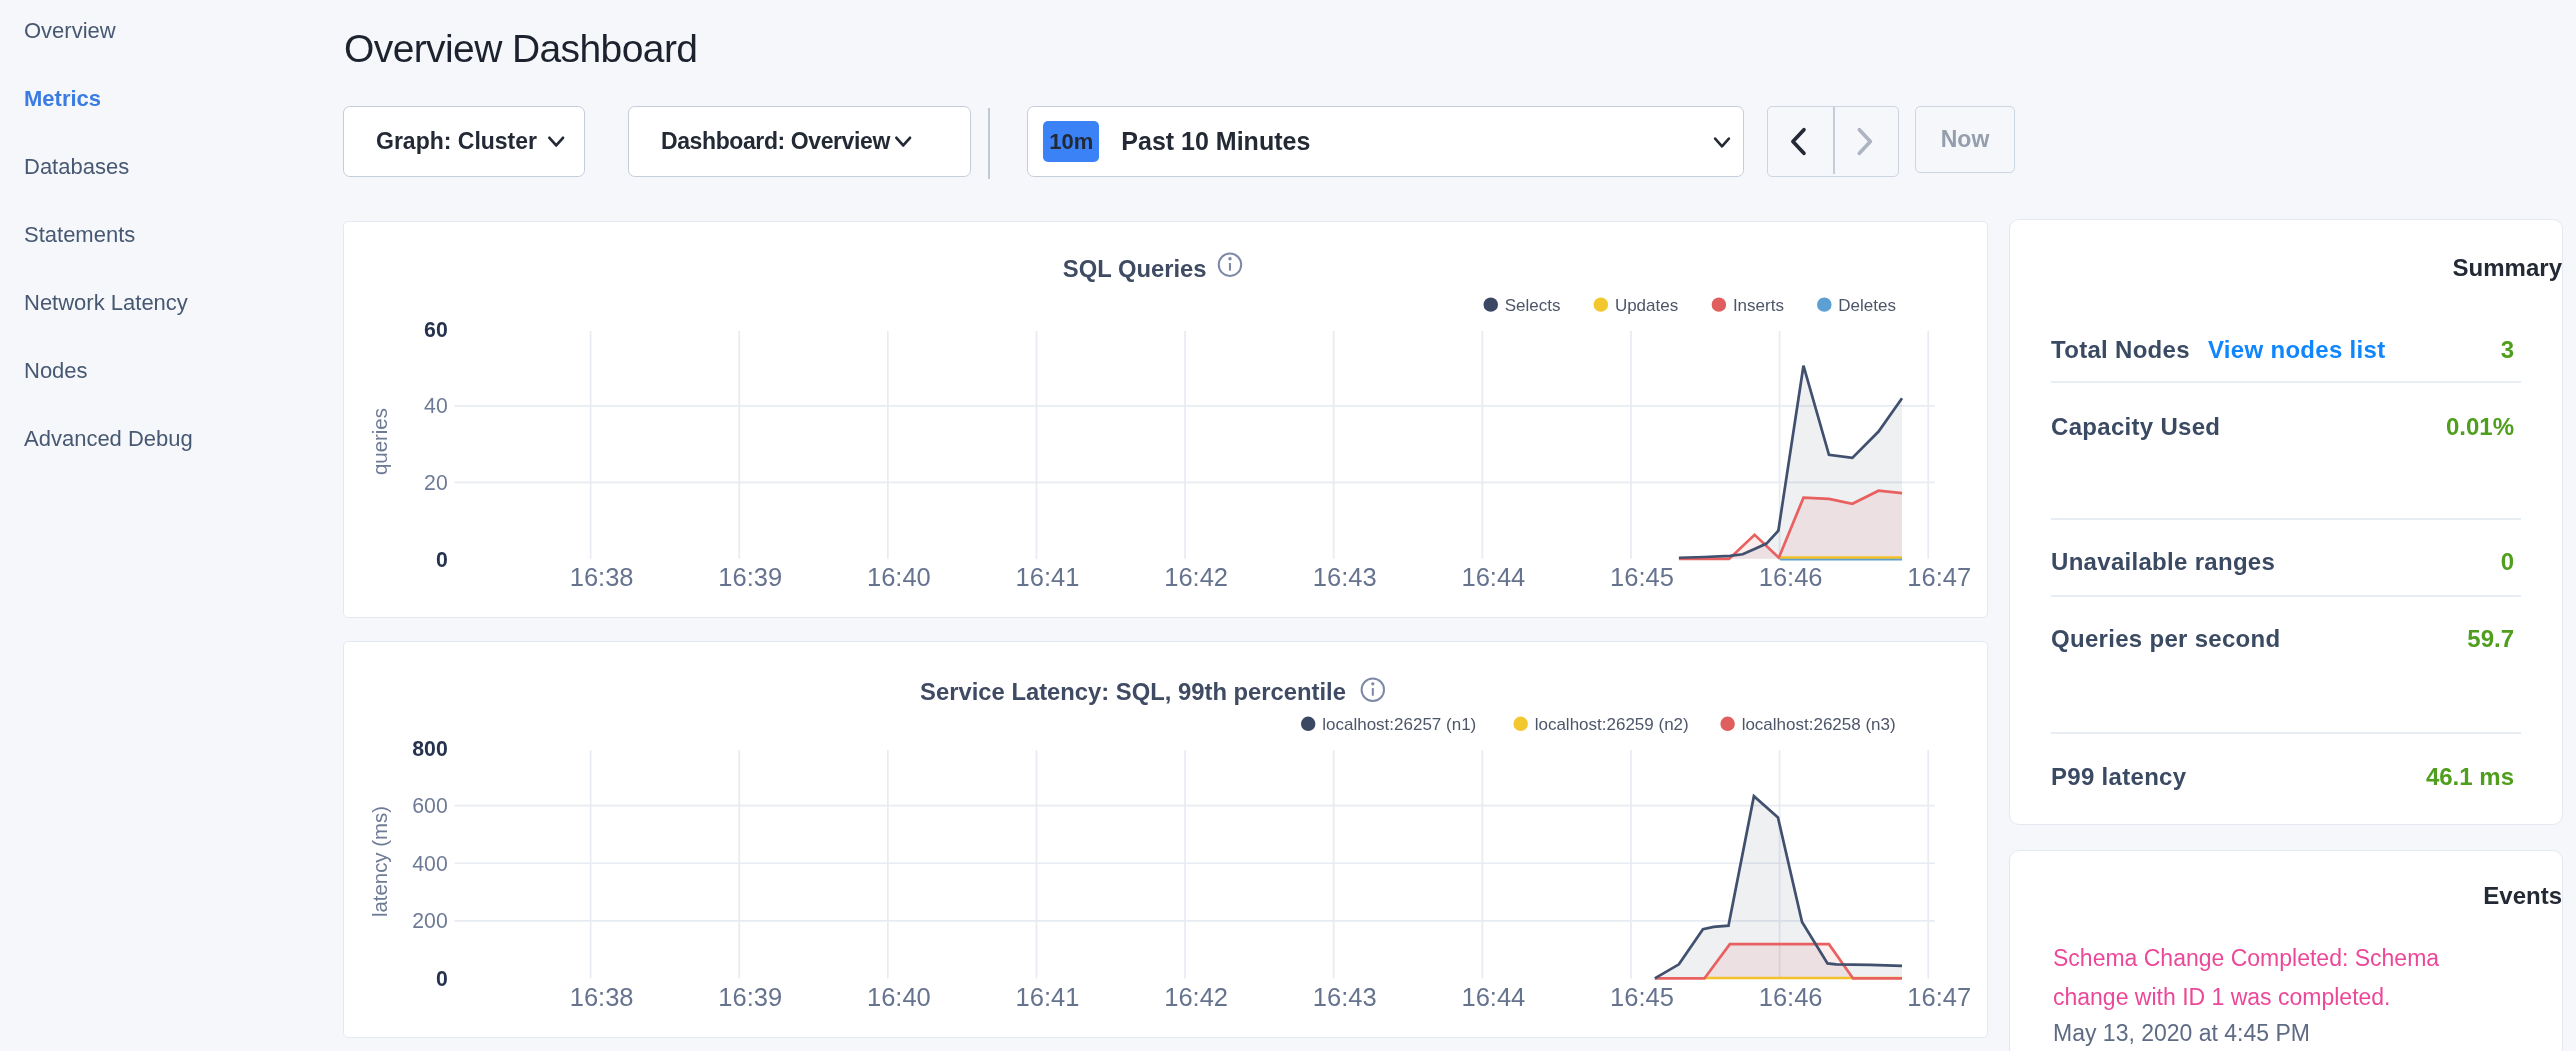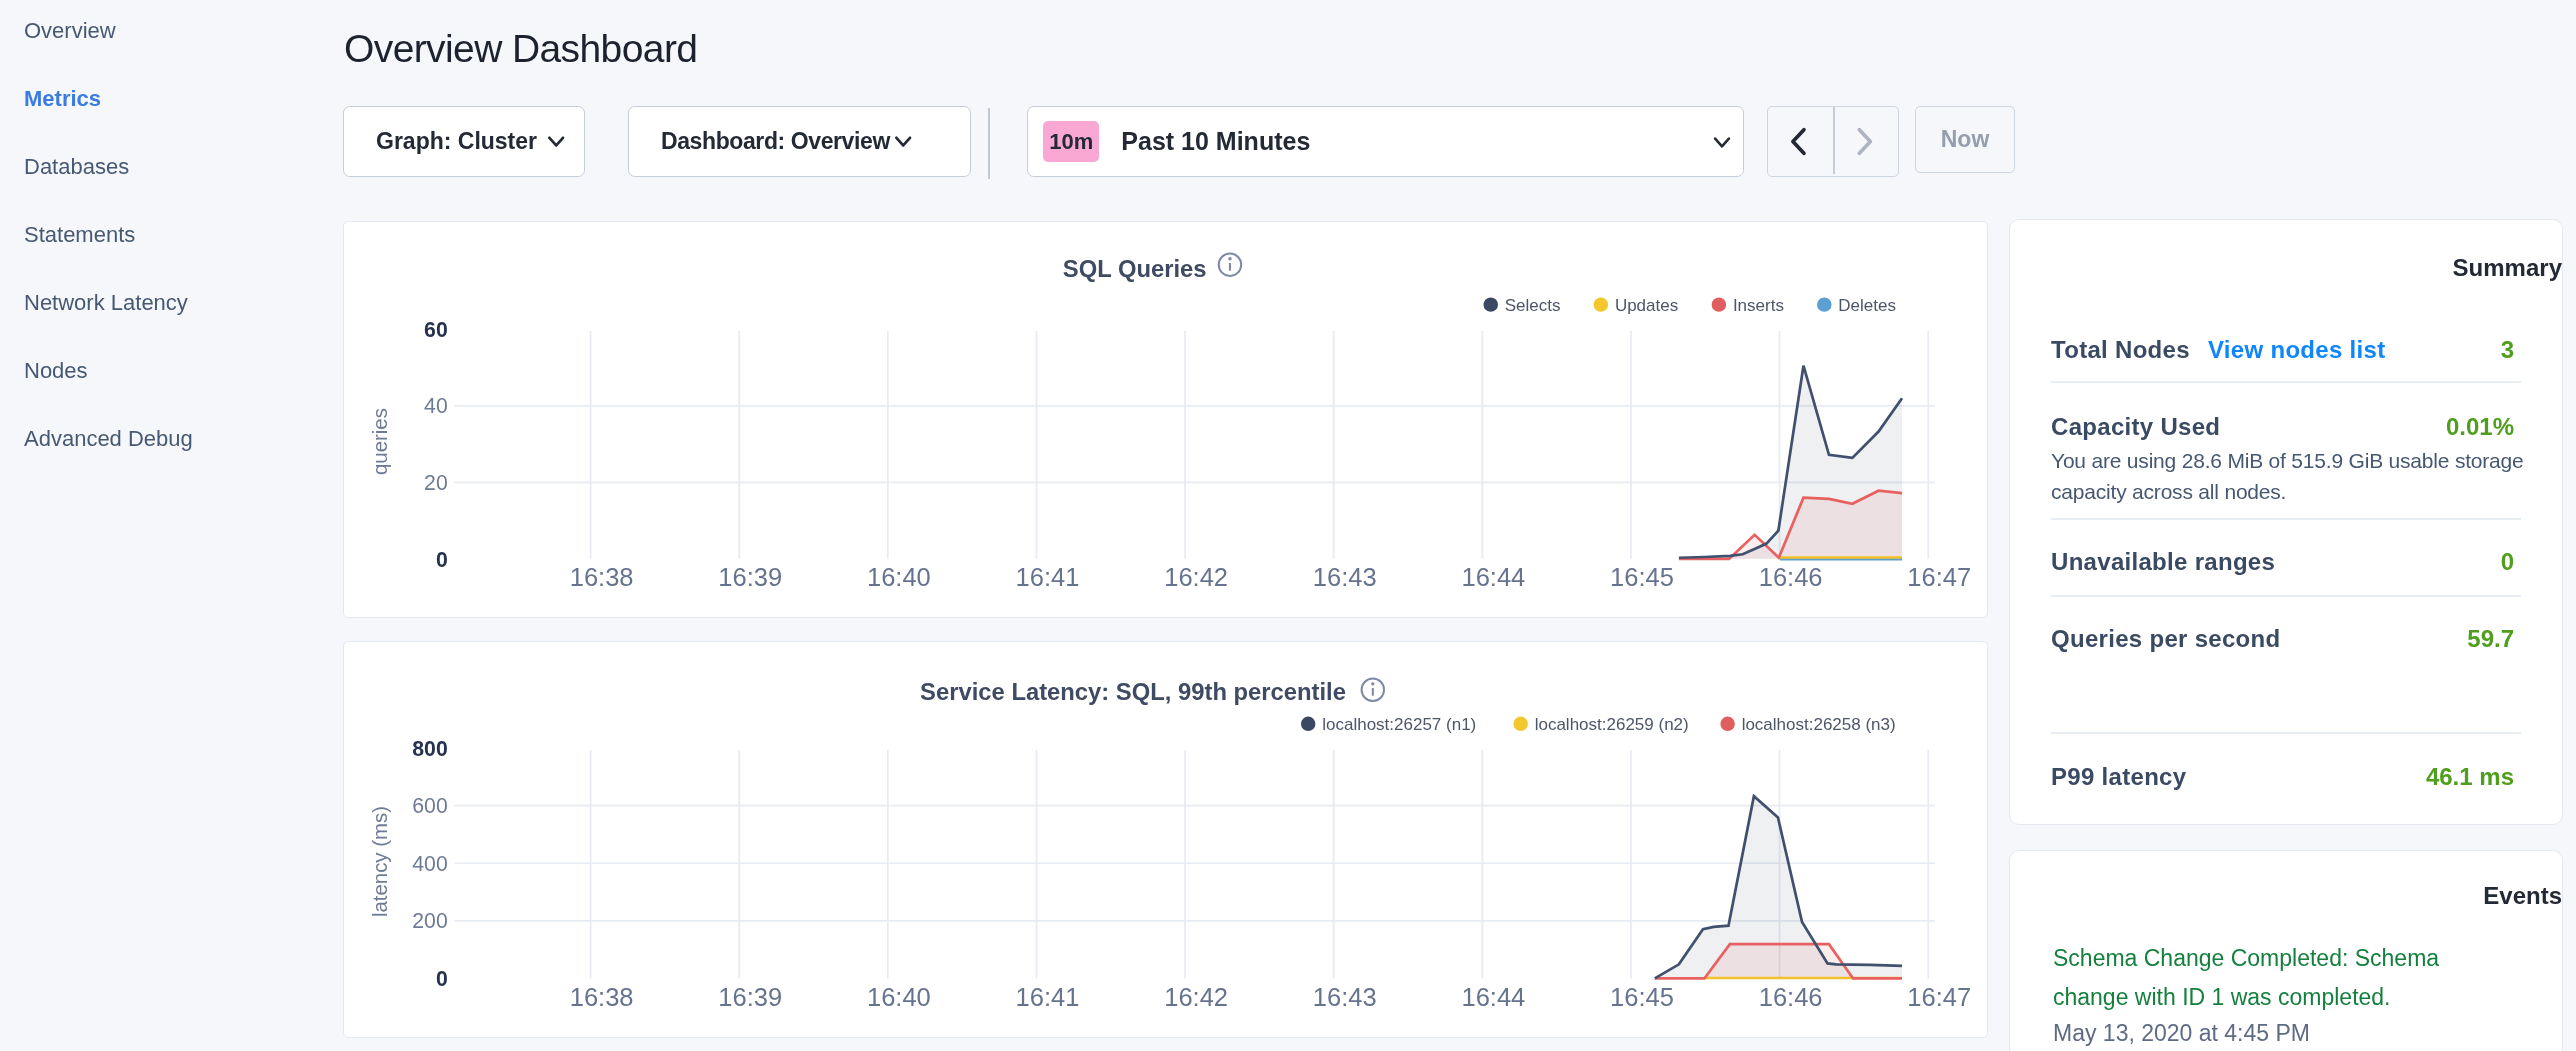--- a/index.html
+++ b/index.html
@@ -14,21 +14,21 @@
 
 
 .pagetitle { position:absolute; left:344px; top:29px; font-size:39px; line-height:39px; letter-spacing:-0.6px; color:#1c222e; }
 
 
 .btn { position:absolute; top:106px; height:71px; white-space:nowrap; background:#fff;
   border:1.7px solid #c6cdda; border-radius:6.8px; display:flex; align-items:center; }
 .btn .lbl { font-size:23px; font-weight:bold; color:#242a35; }
 .chev { width:24px; height:24px; }
 .sep { position:absolute; top:108px; left:988px; width:1.7px; height:71px; background:#c2c9d6; }
-.badge { background:#f9a8d4; border-radius:5px; height:41px; padding:0 6px;
+.badge { background:#3b82f6; border-radius:5px; height:41px; padding:0 6px;
   display:flex; align-items:center; font-size:22px; font-weight:bold; color:#242a35; }
 .ghostbtn { position:absolute; top:106px; height:71px; background:transparent;
   border:1.7px solid #cdd4e2; border-radius:5.1px; display:flex; align-items:center; justify-content:center; }
 
 
 .panel { position:absolute; left:343px; width:1645px; height:397px; background:#fff;
   border:1.7px solid #e4e9f1; border-radius:5.1px; }
 .card { position:absolute; left:2009px; width:554px; background:#fff;
   border:1.7px solid #e4e9f1; border-radius:10.2px; }
 
@@ -229,33 +229,32 @@
 <div class="card" style="top:219px; height:606px;">
   <div class="cardtitle" style="top:34px;">Summary</div>
 
   <div class="abs srow-label" style="left:41px; top:116px;">Total Nodes</div>
   <div class="abs slink" style="left:198px; top:116px;">View nodes list</div>
   <div class="srow-val" style="top:116px;">3</div>
   <div class="sdivider" style="top:161px;"></div>
 
   <div class="abs srow-label" style="left:41px; top:193px;">Capacity Used</div>
   <div class="srow-val" style="top:193px;">0.01%</div>
-  <div class="abs sdesc" style="left:41px; top:225px;">You are using 28.6 MiB of 515.9 GiB usable storage<br>capacity across all nodes.</div>
   <div class="sdivider" style="top:298px;"></div>
 
   <div class="abs srow-label" style="left:41px; top:328px;">Unavailable ranges</div>
   <div class="srow-val" style="top:328px;">0</div>
   <div class="sdivider" style="top:375px;"></div>
 
   <div class="abs srow-label" style="left:41px; top:405px;">Queries per second</div>
   <div class="srow-val" style="top:405px;">59.7</div>
   <div class="sdivider" style="top:512px;"></div>
 
   <div class="abs srow-label" style="left:41px; top:543px;">P99 latency</div>
   <div class="srow-val" style="top:543px;">46.1 ms</div>
 </div>
 
 <div class="card" style="top:850px; height:340px;">
   <div class="cardtitle" style="top:31px;">Events</div>
-  <div style="position:absolute; left:43px; top:88px; font-size:23px; line-height:39px; color:#15803d;">Schema Change Completed: Schema<br>change with ID 1 was completed.</div>
+  <div style="position:absolute; left:43px; top:88px; font-size:23px; line-height:39px; color:#ec4899;">Schema Change Completed: Schema<br>change with ID 1 was completed.</div>
   <div style="position:absolute; left:43px; top:169px; font-size:23px; color:#5d6b84;">May 13, 2020 at 4:45 PM</div>
 </div>
 
 
 </body></html>

